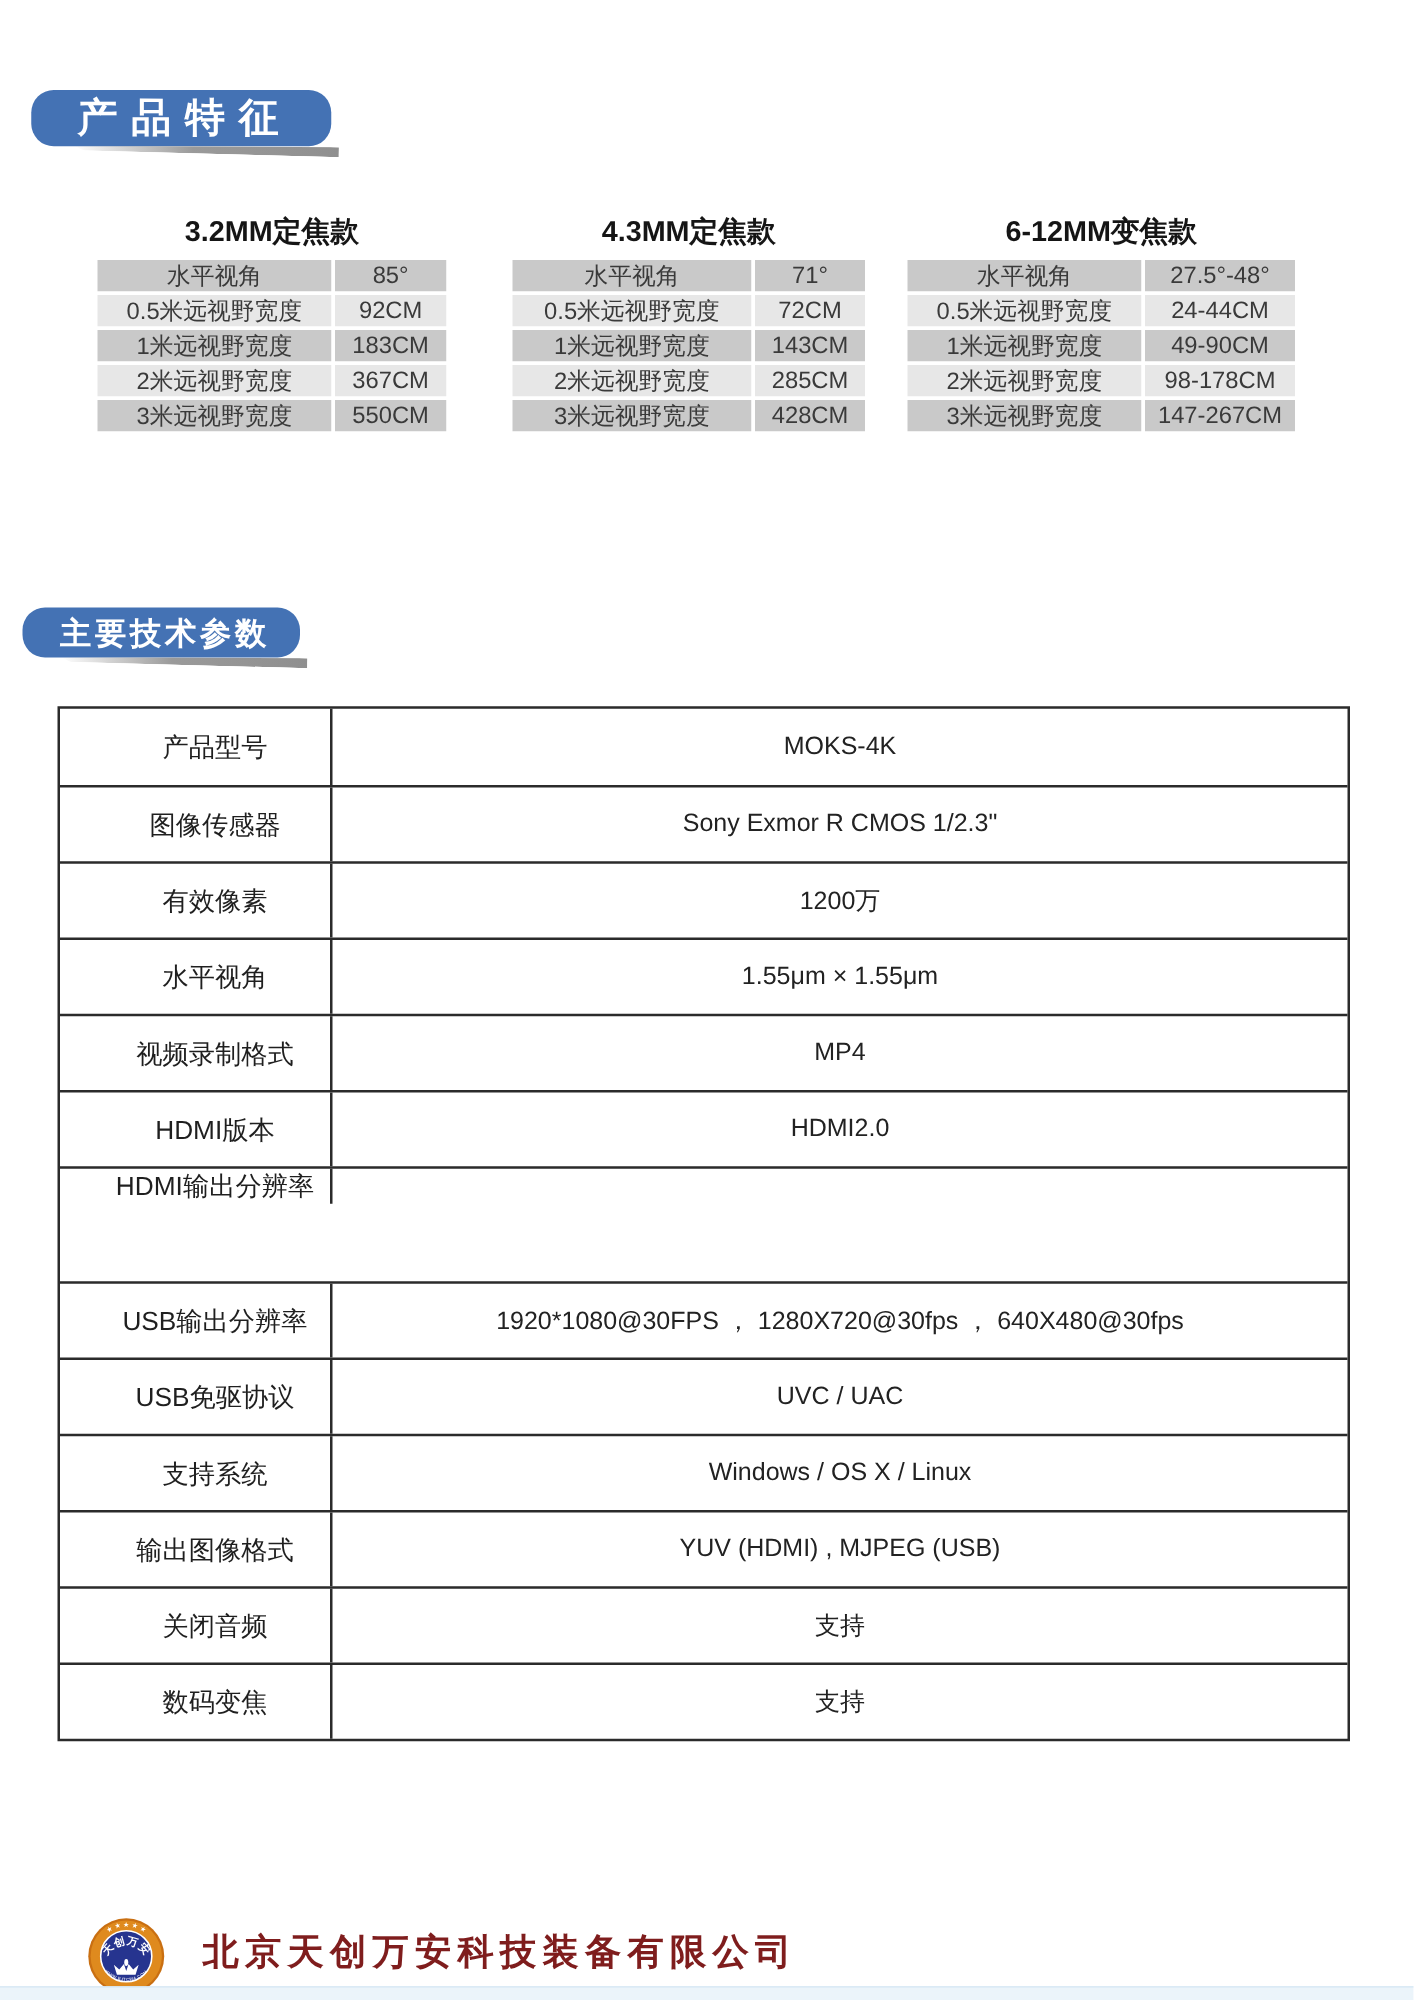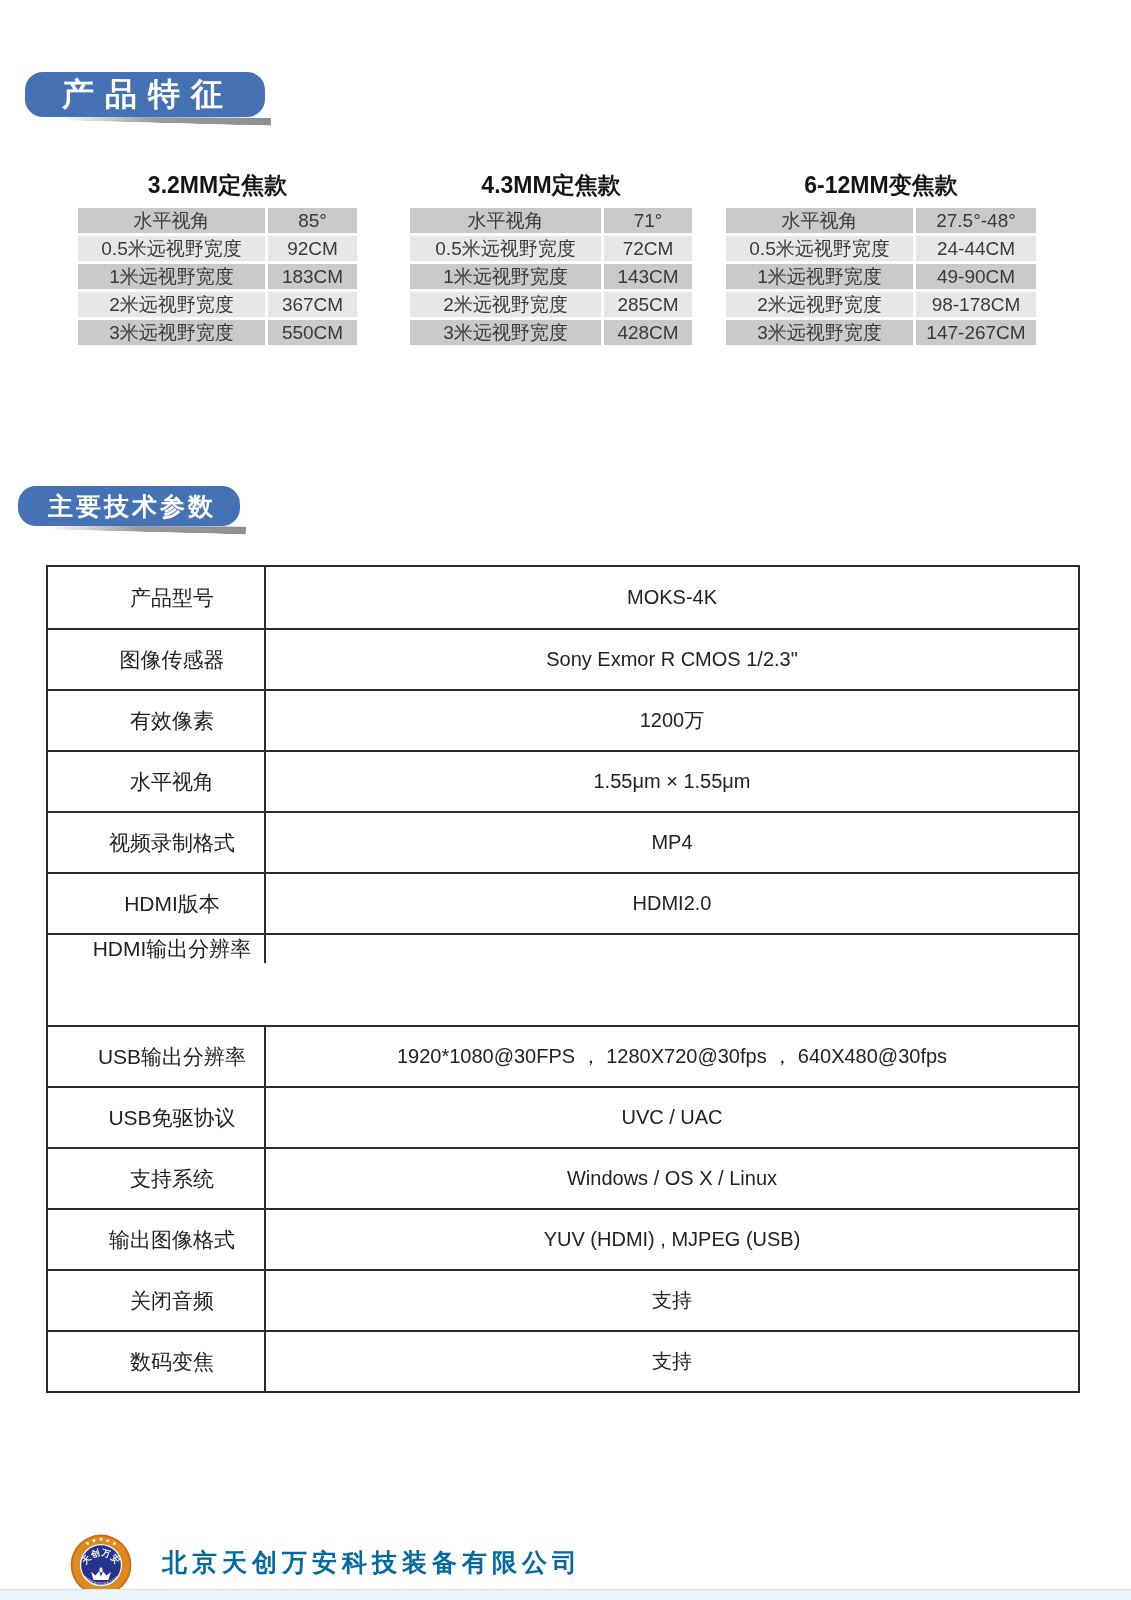--- a/index.html
+++ b/index.html
@@ -57,21 +57,21 @@
     font-size:21px; color:#1f1f1f; white-space:nowrap;
   }
   .svalue { flex:1; justify-content:center; padding:0 2px; font-size:20px; color:#222222; text-align:center; }
   .svalue.multiline { white-space:pre-line; text-align:left; line-height:1.45; }
 
   
   .footer { position:absolute; left:0; top:1528px; width:1131px; height:64px; }
   .logo { position:absolute; left:70px; top:6px; width:62px; height:62px; }
   .company-name {
     position:absolute; left:162px; top:10px; height:48px; display:flex; align-items:center;
-    font-size:25px; font-weight:bold; color:#0369a1; letter-spacing:5px; white-space:nowrap;
+    font-size:29px; font-weight:bold; color:#7f1d1d; letter-spacing:5px; white-space:nowrap;
   }
   .bottom-strip {
     position:absolute; left:0; top:1589px; width:1131px; height:11px;
     background:#ebf4fa; border-top:1px solid #d3e6f3;
   }
 </style>
 </head>
 <body>
 
 <div class="page">

